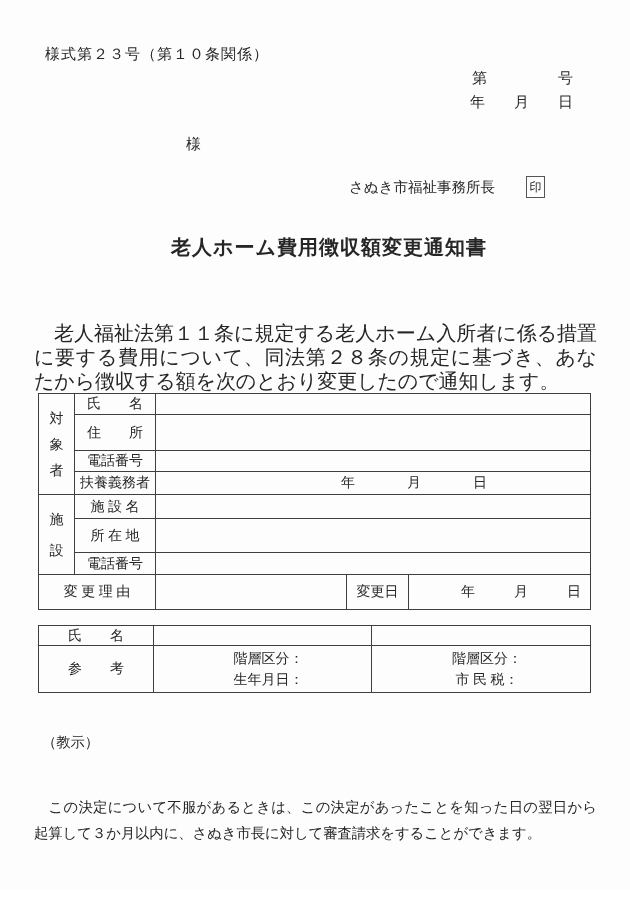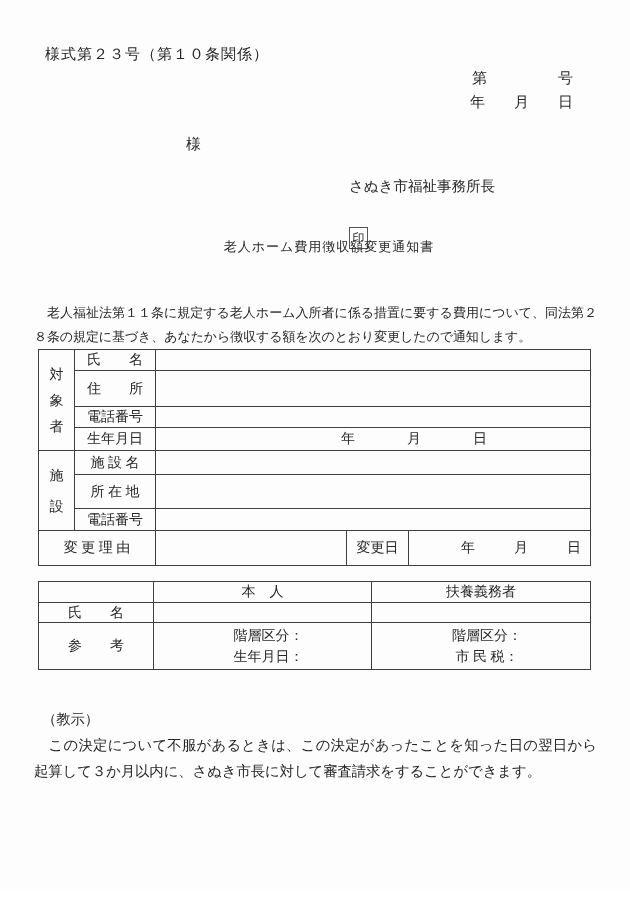--- a/index.html
+++ b/index.html
@@ -23,39 +23,39 @@
   }
   .ref-line{display:flex;}
   .ref-line.no{gap:71px;}
   .ref-line.date{gap:29px;}
   .recipient{
     margin:20px 0 0 186px;
     font-size:15px;line-height:20px;
   }
   .issuer-row{
     margin:22px 0 0 349px;
-    display:flex;gap:31px;
-    font-size:14.5px;line-height:20px;height:21px;flex-direction:column;
+    display:flex;align-items:center;gap:31px;
+    font-size:14.5px;line-height:20px;height:21px;
   }
   .seal-box{
     width:17px;height:20px;
     border:1px solid #555;
     display:flex;align-items:center;justify-content:center;
     font-size:12px;
   }
   .doc-title{
     margin-top:40px;
     text-align:center;
     padding-left:28px;
-    font-size:13px;letter-spacing:1px;line-height:20px;
+    font-size:20px;letter-spacing:1px;line-height:20px;font-weight:bold;
   }
   .body-par{
-    margin:44px 33px 0 34px;
+    margin:64px 33px 0 34px;
     width:563px;
-    font-size:13px;line-height:24px;
+    font-size:20px;line-height:24px;
     letter-spacing:-0.1px;
     text-align:justify;
   }
   table{
     border-collapse:collapse;
     table-layout:fixed;
     margin-left:38px;
     font-size:14px;
   }
   .t1{margin-top:0px;}
@@ -82,21 +82,21 @@
     text-align:center;padding:2px 0 2px 12px;
     line-height:21px;vertical-align:middle;
   }
   .notice{
     margin:3px 33px 0 34px;
     width:563px;
     font-size:14.4px;line-height:26px;
     letter-spacing:-0.1px;
   }
   .notice-head{margin-left:8px;line-height:26px;margin-top:36px;}
-  .npar{text-align:justify;}
+  .npar{text-align:justify;margin-top:39px;}
 </style>
 </head>
 <body>
 
 <div class="page">
 
   <div class="form-no">様式第２３号（第１０条関係）</div>
 
   <div class="ref-block">
     <div class="ref-line no">
@@ -145,21 +145,21 @@
     </tr>
     <tr style="height:36px">
       <td>住　　所</td>
       <td colspan="3" class="blank"></td>
     </tr>
     <tr style="height:21px">
       <td>電話番号</td>
       <td colspan="3" class="blank"></td>
     </tr>
     <tr style="height:23px">
-      <td>生年月日</td>
+      <td>扶養義務者</td>
       <td colspan="3">
         <div class="flexrow birth-units">
           <span>年</span>
           <span>月</span>
           <span>日</span>
         </div>
       </td>
     </tr>
     <tr style="height:24px">
       <td rowspan="3" class="vcell">
@@ -194,25 +194,20 @@
   </tbody>
     </table>
 
   <table class="t2">
     <colgroup>
       <col style="width:115px">
         <col style="width:218px">
         <col style="width:219px">
     </colgroup>
     <tbody>
-        <tr style="height:21px">
-      <td class="blank"></td>
-      <td>本　人</td>
-      <td>扶養義務者</td>
-    </tr>
     <tr style="height:20px">
       <td>氏　　名</td>
       <td class="blank"></td>
       <td class="blank"></td>
     </tr>
     <tr style="height:44px">
       <td>参　　考</td>
       <td class="refcell">
         <div>階層区分：</div>
         <div>生年月日：</div>

